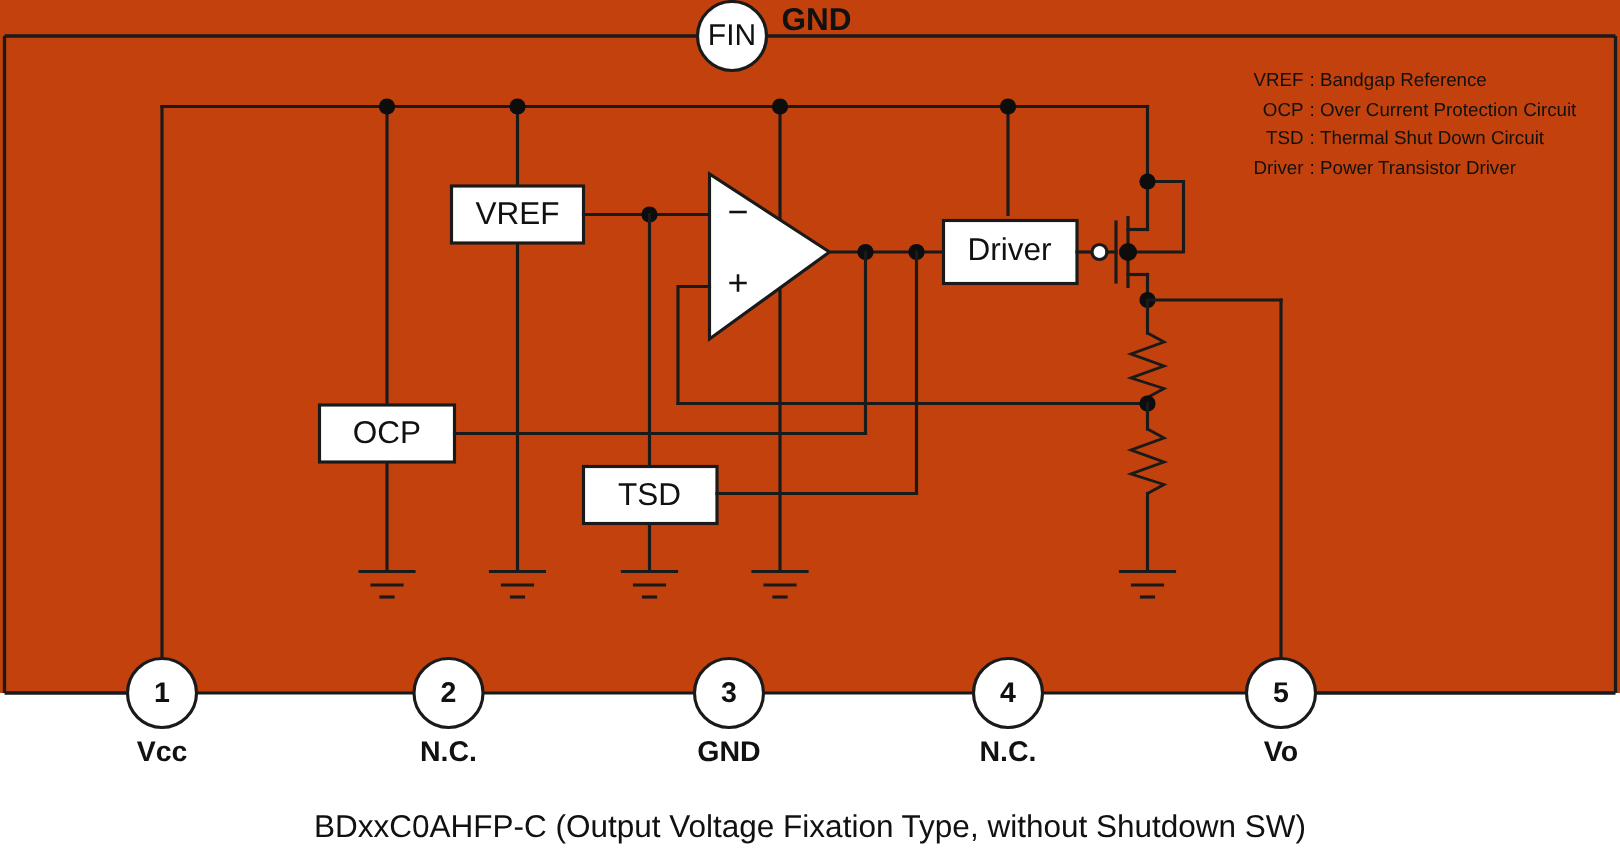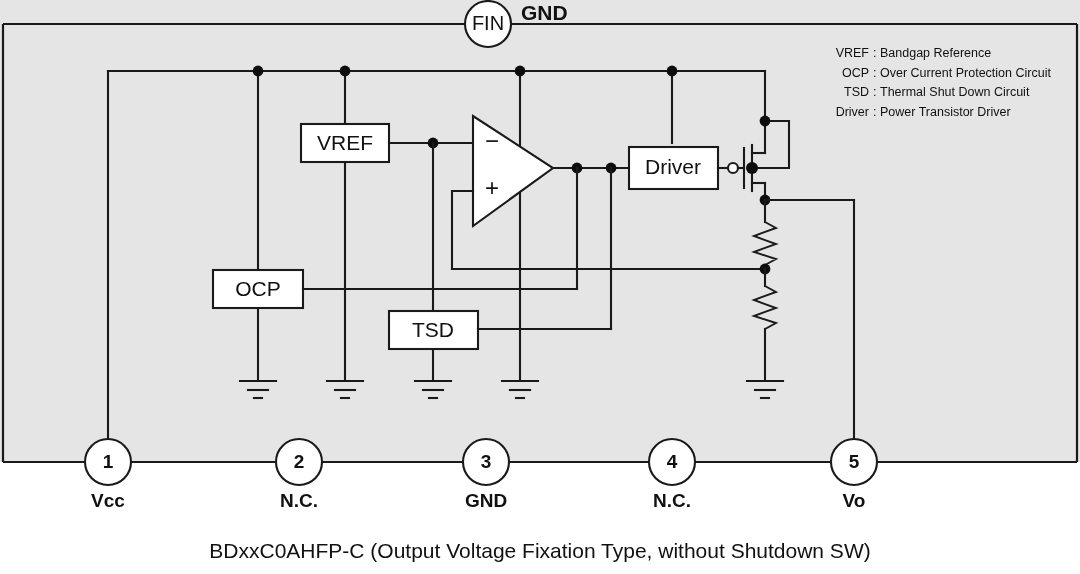--- a/index.html
+++ b/index.html
@@ -2,21 +2,21 @@
 <html><head>
 <meta charset="utf-8">
 <title>Block Diagram</title>
 <style>
   html,body{margin:0;padding:0;background:#ffffff;}
   body{
     width:1080px;height:574px;overflow:hidden;
     font-family:"Liberation Sans","DejaVu Sans",sans-serif;
     color:#000;
   }
-  #root{position:relative;width:1080px;height:462px;background:#e5e5e5;}
+  #root{position:relative;width:1080px;height:462px;background:#c2410c;}
   svg{display:block;position:absolute;left:0;top:0;}
   .wire{stroke:#1a1a1a;stroke-width:2.1;fill:none;stroke-linecap:square;}
   .wire-thin{stroke:#1a1a1a;stroke-width:1.9;fill:none;}
   .border-wire{stroke:#1a1a1a;stroke-width:2.2;fill:none;}
   .boxshape{fill:#ffffff;stroke:#1a1a1a;stroke-width:2.1;}
   .circshape{fill:#ffffff;stroke:#1a1a1a;stroke-width:2.1;}
   .dot{fill:#0d0d0d;stroke:none;}
   .tri{fill:#ffffff;stroke:#1a1a1a;stroke-width:2.1;stroke-linejoin:miter;}
   .blocklabel{font-family:"Liberation Sans","DejaVu Sans",sans-serif;font-size:21px;fill:#111;text-anchor:middle;dominant-baseline:middle;}
   .pinnum{font-family:"Liberation Sans","DejaVu Sans",sans-serif;font-size:19px;font-weight:bold;fill:#111;text-anchor:middle;dominant-baseline:middle;}

